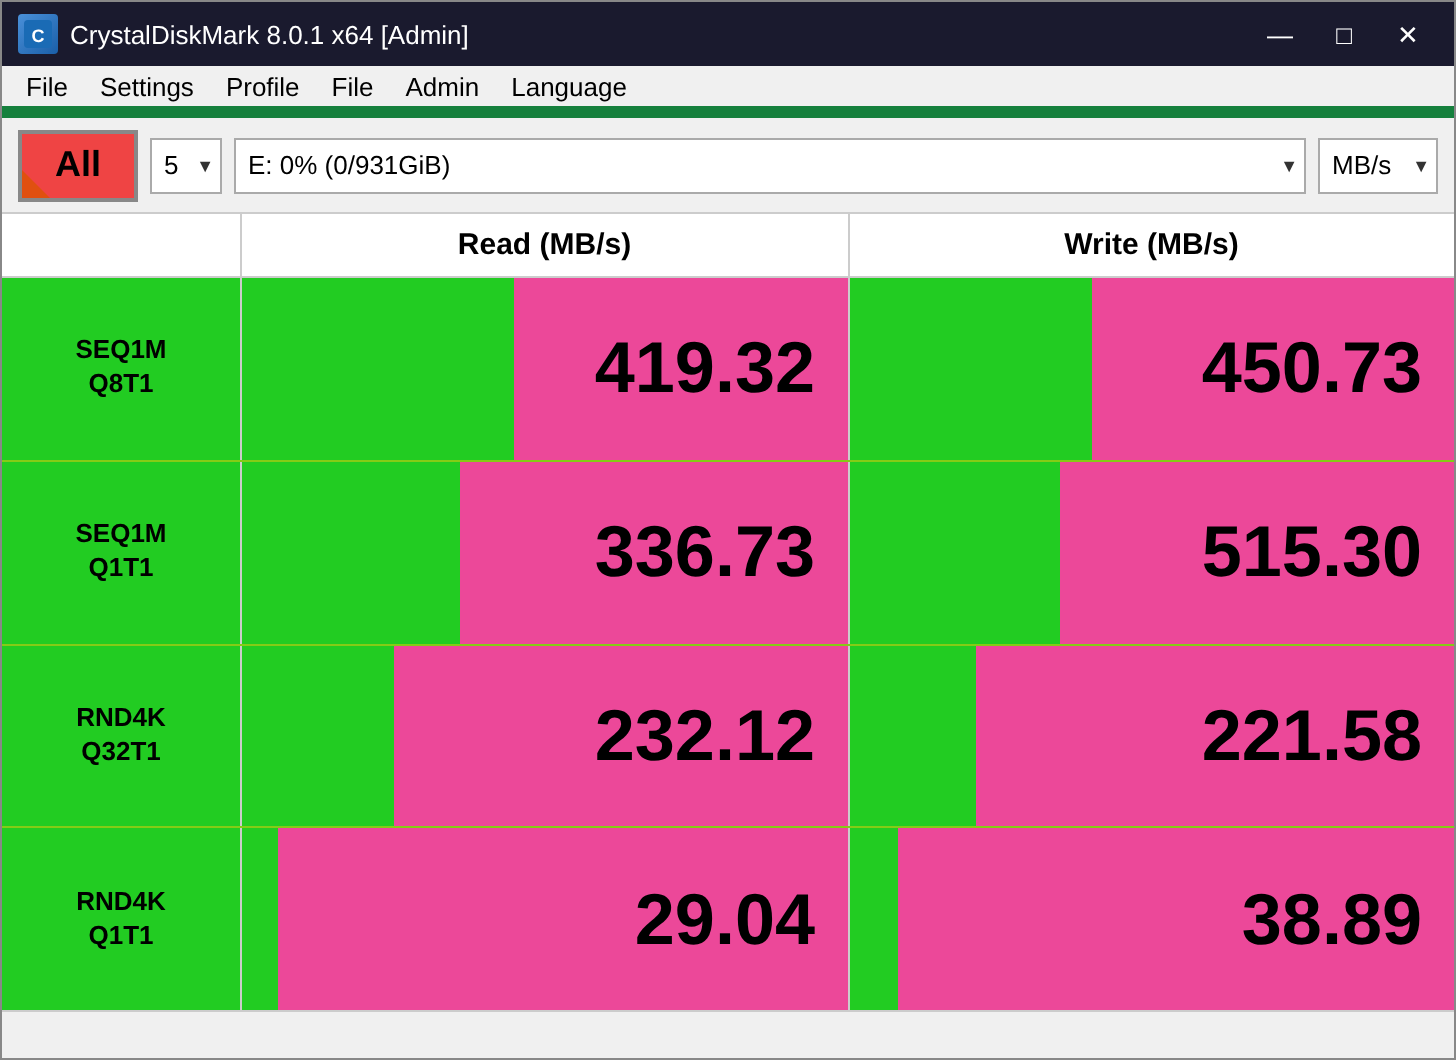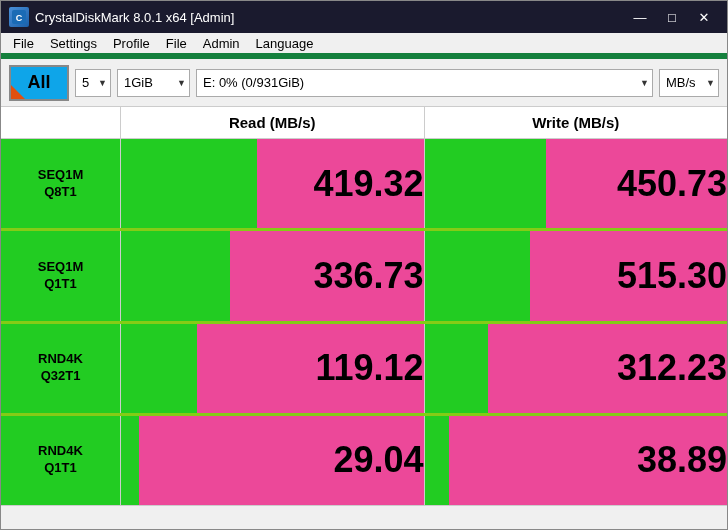--- a/index.html
+++ b/index.html
@@ -94,21 +94,21 @@
       background: #f0f0f0;
       display: flex;
       align-items: center;
       padding: 6px 8px;
       gap: 6px;
       height: 48px;
       border-bottom: 1px solid #ccc;
     }
 
     .all-btn {
-      background: #0ea5e9;
+      background: #ef4444;
       color: black;
       font-weight: bold;
       font-size: 18px;
       border: 2px solid #888;
       padding: 4px 0;
       cursor: pointer;
       height: 36px;
       min-width: 60px;
       display: flex;
       align-items: center;
@@ -194,21 +194,21 @@
       font-size: 15px;
       font-weight: bold;
       color: black;
       border-right: 1px solid #ccc;
     }
 
     .header-cell:last-child { border-right: none; }
 
     .data-row {
       display: flex;
-      border-bottom: 3px solid #84cc16;
+      border-bottom: 1px solid #84cc16;
       flex: 1;
     }
 
     .data-row:last-child { border-bottom: none; }
 
     .row-label {
       width: 120px;
       flex-shrink: 0;
       display: flex;
       flex-direction: column;
@@ -221,20 +221,21 @@
       color: black;
       padding: 4px;
       line-height: 1.3;
     }
 
     .data-cell {
       flex: 1;
       display: flex;
       align-items: center;
       justify-content: flex-end;
+      padding-right: 16px;
       font-size: 36px;
       font-weight: bold;
       color: black;
       position: relative;
       border-right: 1px solid #ccc;
       overflow: hidden;
     }
 
     .data-cell:last-child { border-right: none; }
 
@@ -296,29 +297,20 @@
 
     <div class="select-wrapper">
       <select class="select-control">
         <option>1</option>
         <option>3</option>
         <option selected="">5</option>
         <option>9</option>
       </select>
     </div>
 
-    <div class="select-wrapper">
-      <select class="select-control">
-        <option>512MiB</option>
-        <option selected="">1GiB</option>
-        <option>2GiB</option>
-        <option>4GiB</option>
-        <option>8GiB</option>
-      </select>
-    </div>
 
     <div class="select-wrapper" style="flex:1">
       <select class="select-control" style="width:100%">
         <option selected="">E: 0% (0/931GiB)</option>
       </select>
     </div>
 
     <div class="select-wrapper">
       <select class="select-control">
         <option selected="">MB/s</option>
@@ -367,25 +359,25 @@
       </div>
     </div>
 
     <div class="data-row">
       <div class="row-label">
         <span>RND4K</span>
         <span>Q32T1</span>
       </div>
       <div class="data-cell">
         <div class="bar" style="width:25%"></div>
-        <span class="data-value">119.12</span>
+        <span class="data-value">232.12</span>
       </div>
       <div class="data-cell">
         <div class="bar" style="width:21%"></div>
-        <span class="data-value">312.23</span>
+        <span class="data-value">221.58</span>
       </div>
     </div>
 
     <div class="data-row">
       <div class="row-label">
         <span>RND4K</span>
         <span>Q1T1</span>
       </div>
       <div class="data-cell">
         <div class="bar" style="width:6%"></div>

